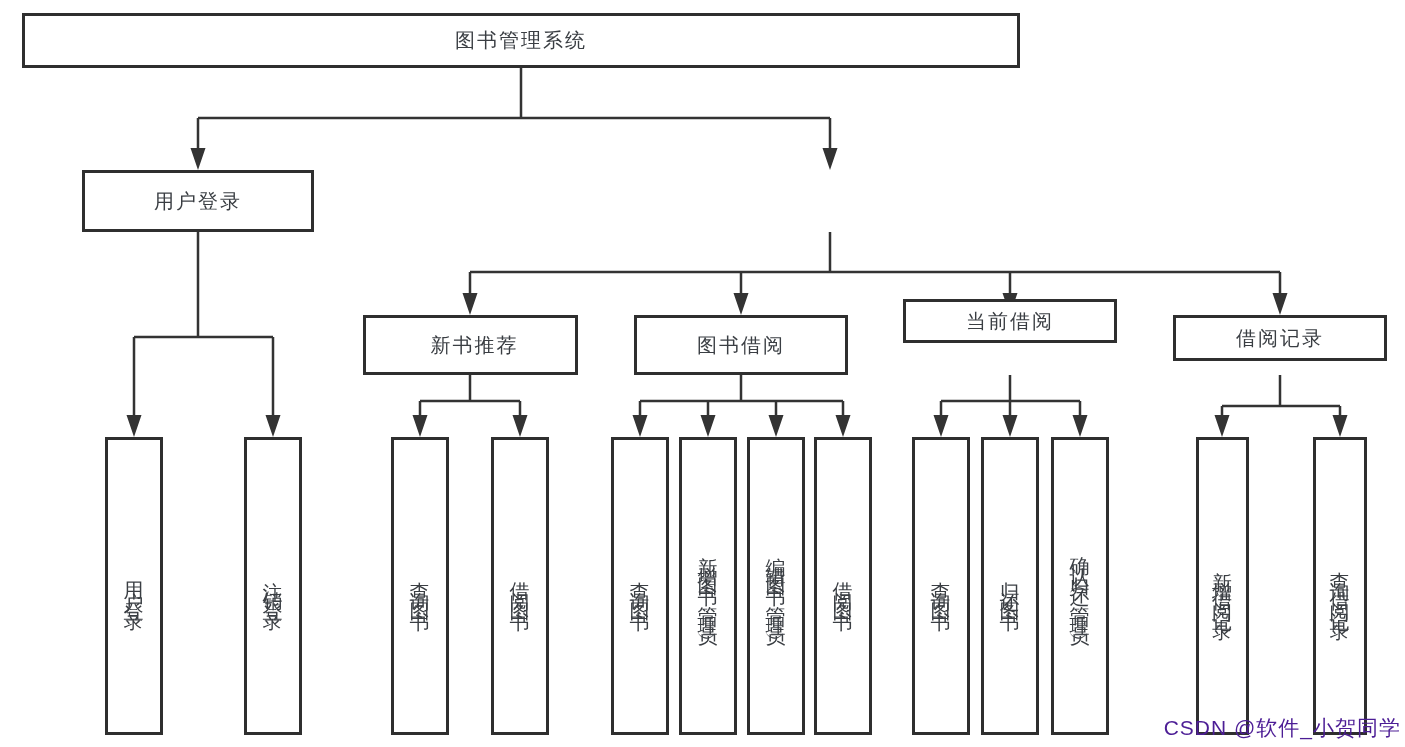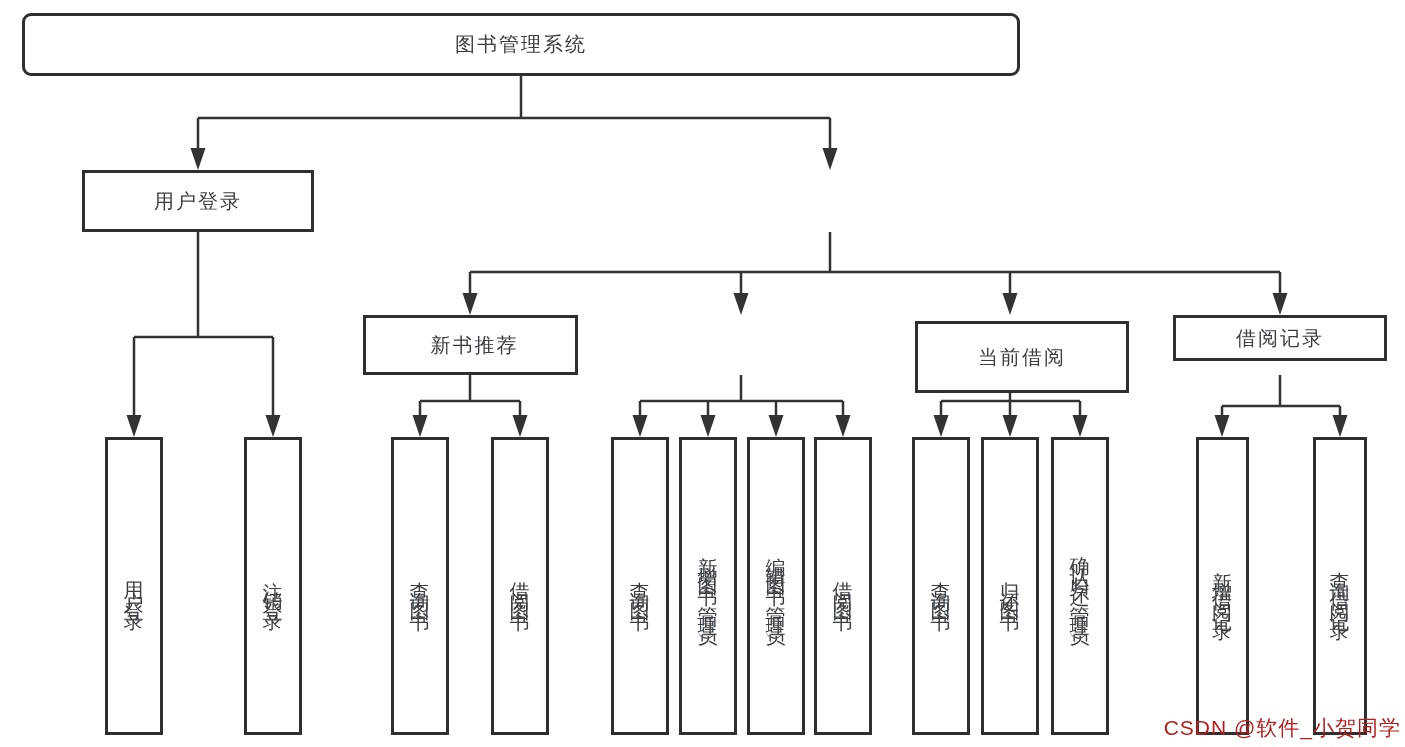--- a/index.html
+++ b/index.html
@@ -38,21 +38,21 @@
     font-size: 20px;
     letter-spacing: 10px;
     line-height: 1;
   }
   .watermark {
     position: absolute;
     top: 714px;
     right: 4px;
     font-size: 21px;
     letter-spacing: 1px;
-    color: #b91c1c;
+    color: #4c1d95;
     white-space: nowrap;
   }
 </style>
 </head>
 <body>
 
 <div class="stage">
 
   <svg class="connectors" viewBox="0 0 1405 747" xmlns="http://www.w3.org/2000/svg" aria-hidden="true">
 
@@ -80,26 +80,27 @@
       M700.5 415 L715.5 415 L708 437 Z
       M768.5 415 L783.5 415 L776 437 Z
       M835.5 415 L850.5 415 L843 437 Z
       M933.5 415 L948.5 415 L941 437 Z
       M1002.5 415 L1017.5 415 L1010 437 Z
       M1072.5 415 L1087.5 415 L1080 437 Z
       M1214.5 415 L1229.5 415 L1222 437 Z
       M1332.5 415 L1347.5 415 L1340 437 Z"></path>
   </svg>
 
-  <div class="box hbox" style="left:22px; top:13px; width:998px; height:63px;border-radius:9px;">图书管理系统</div>
+  <div class="box hbox" style="left:22px; top:13px; width:998px; height:55px;">图书管理系统</div>
 
   <div class="box hbox" style="left:82px; top:170px; width:232px; height:62px;">用户登录</div>
 
   <div class="box hbox" style="left:363px; top:315px; width:215px; height:60px;padding-left:8px;">新书推荐</div>
-  <div class="box hbox" style="left:903px; top:321px; width:214px; height:72px;margin-left:12px;">当前借阅</div>
+  <div class="box hbox" style="left:634px; top:315px; width:214px; height:60px;">图书借阅</div>
+  <div class="box hbox" style="left:903px; top:299px; width:214px; height:44px;">当前借阅</div>
   <div class="box hbox" style="left:1173px; top:315px; width:214px; height:46px;">借阅记录</div>
 
   <div class="box vbox" style="left:105px; top:437px; width:58px; height:298px;">用户登录</div>
   <div class="box vbox" style="left:244px; top:437px; width:58px; height:298px;">注销登录</div>
 
   <div class="box vbox" style="left:391px; top:437px; width:58px; height:298px;">查询图书</div>
   <div class="box vbox" style="left:491px; top:437px; width:58px; height:298px;">借阅图书</div>
 
   <div class="box vbox" style="left:611px; top:437px; width:58px; height:298px;">查询图书</div>
   <div class="box vbox" style="left:679px; top:437px; width:58px; height:298px;">新增图书（管理员）</div>

